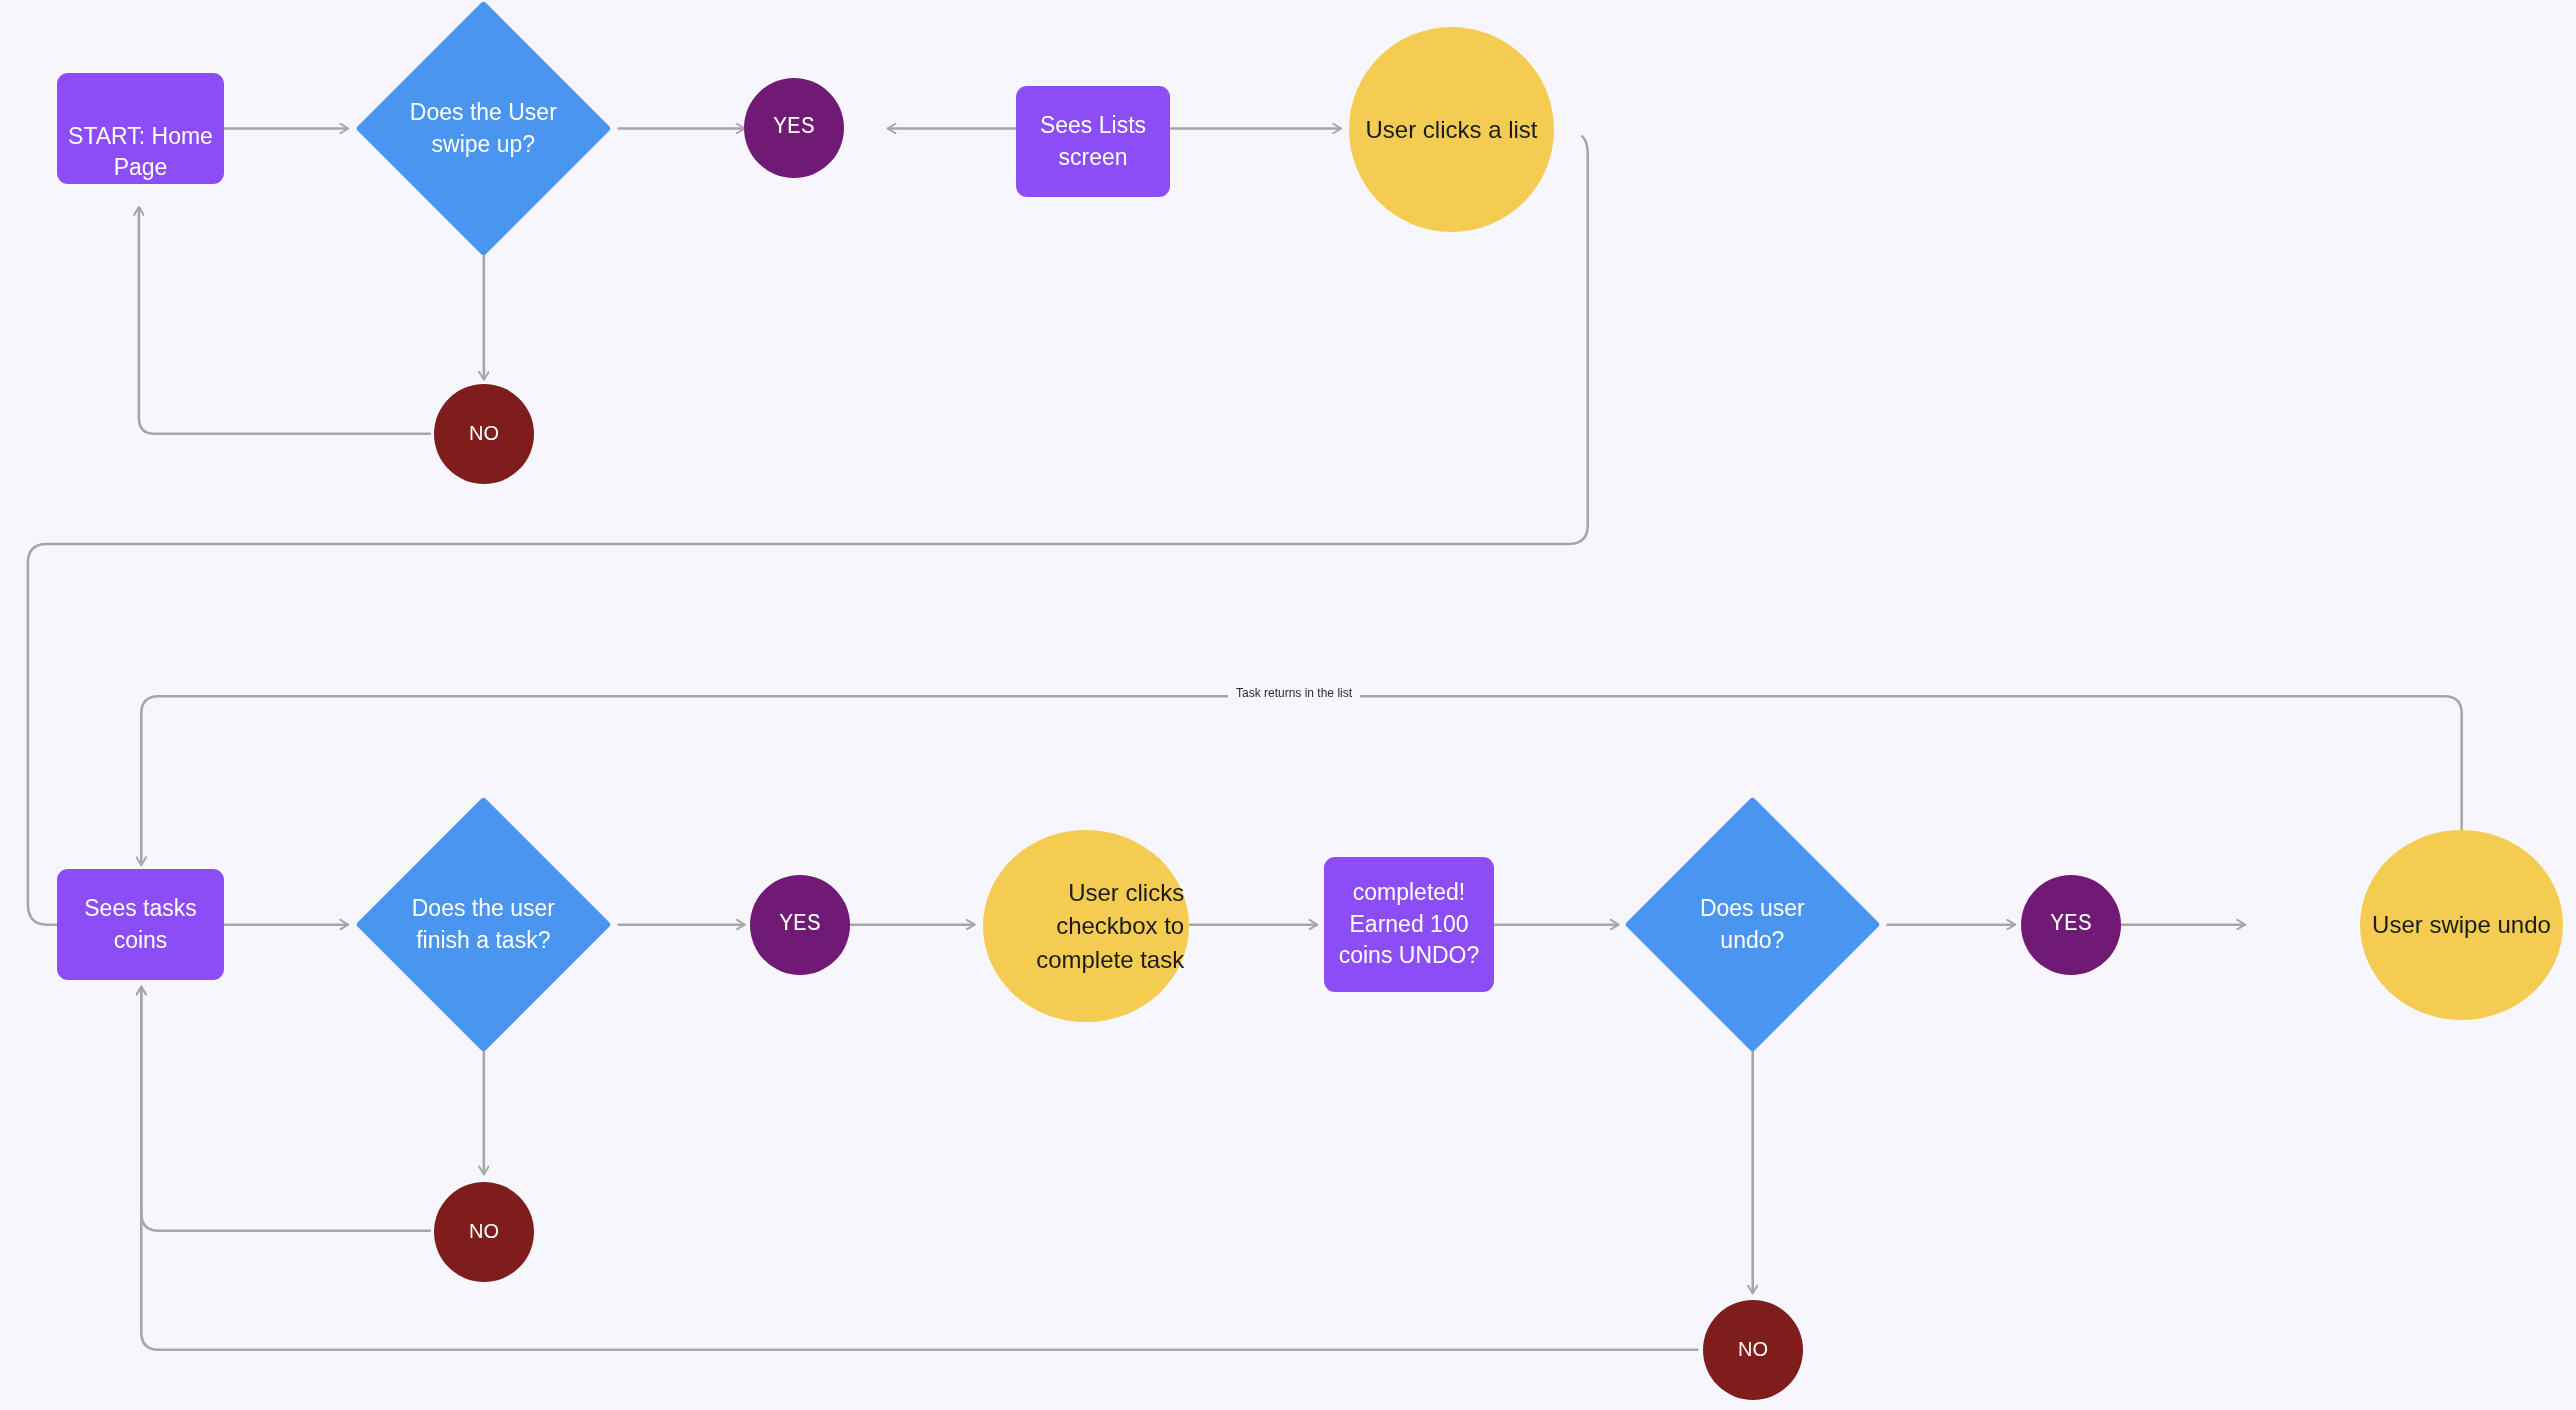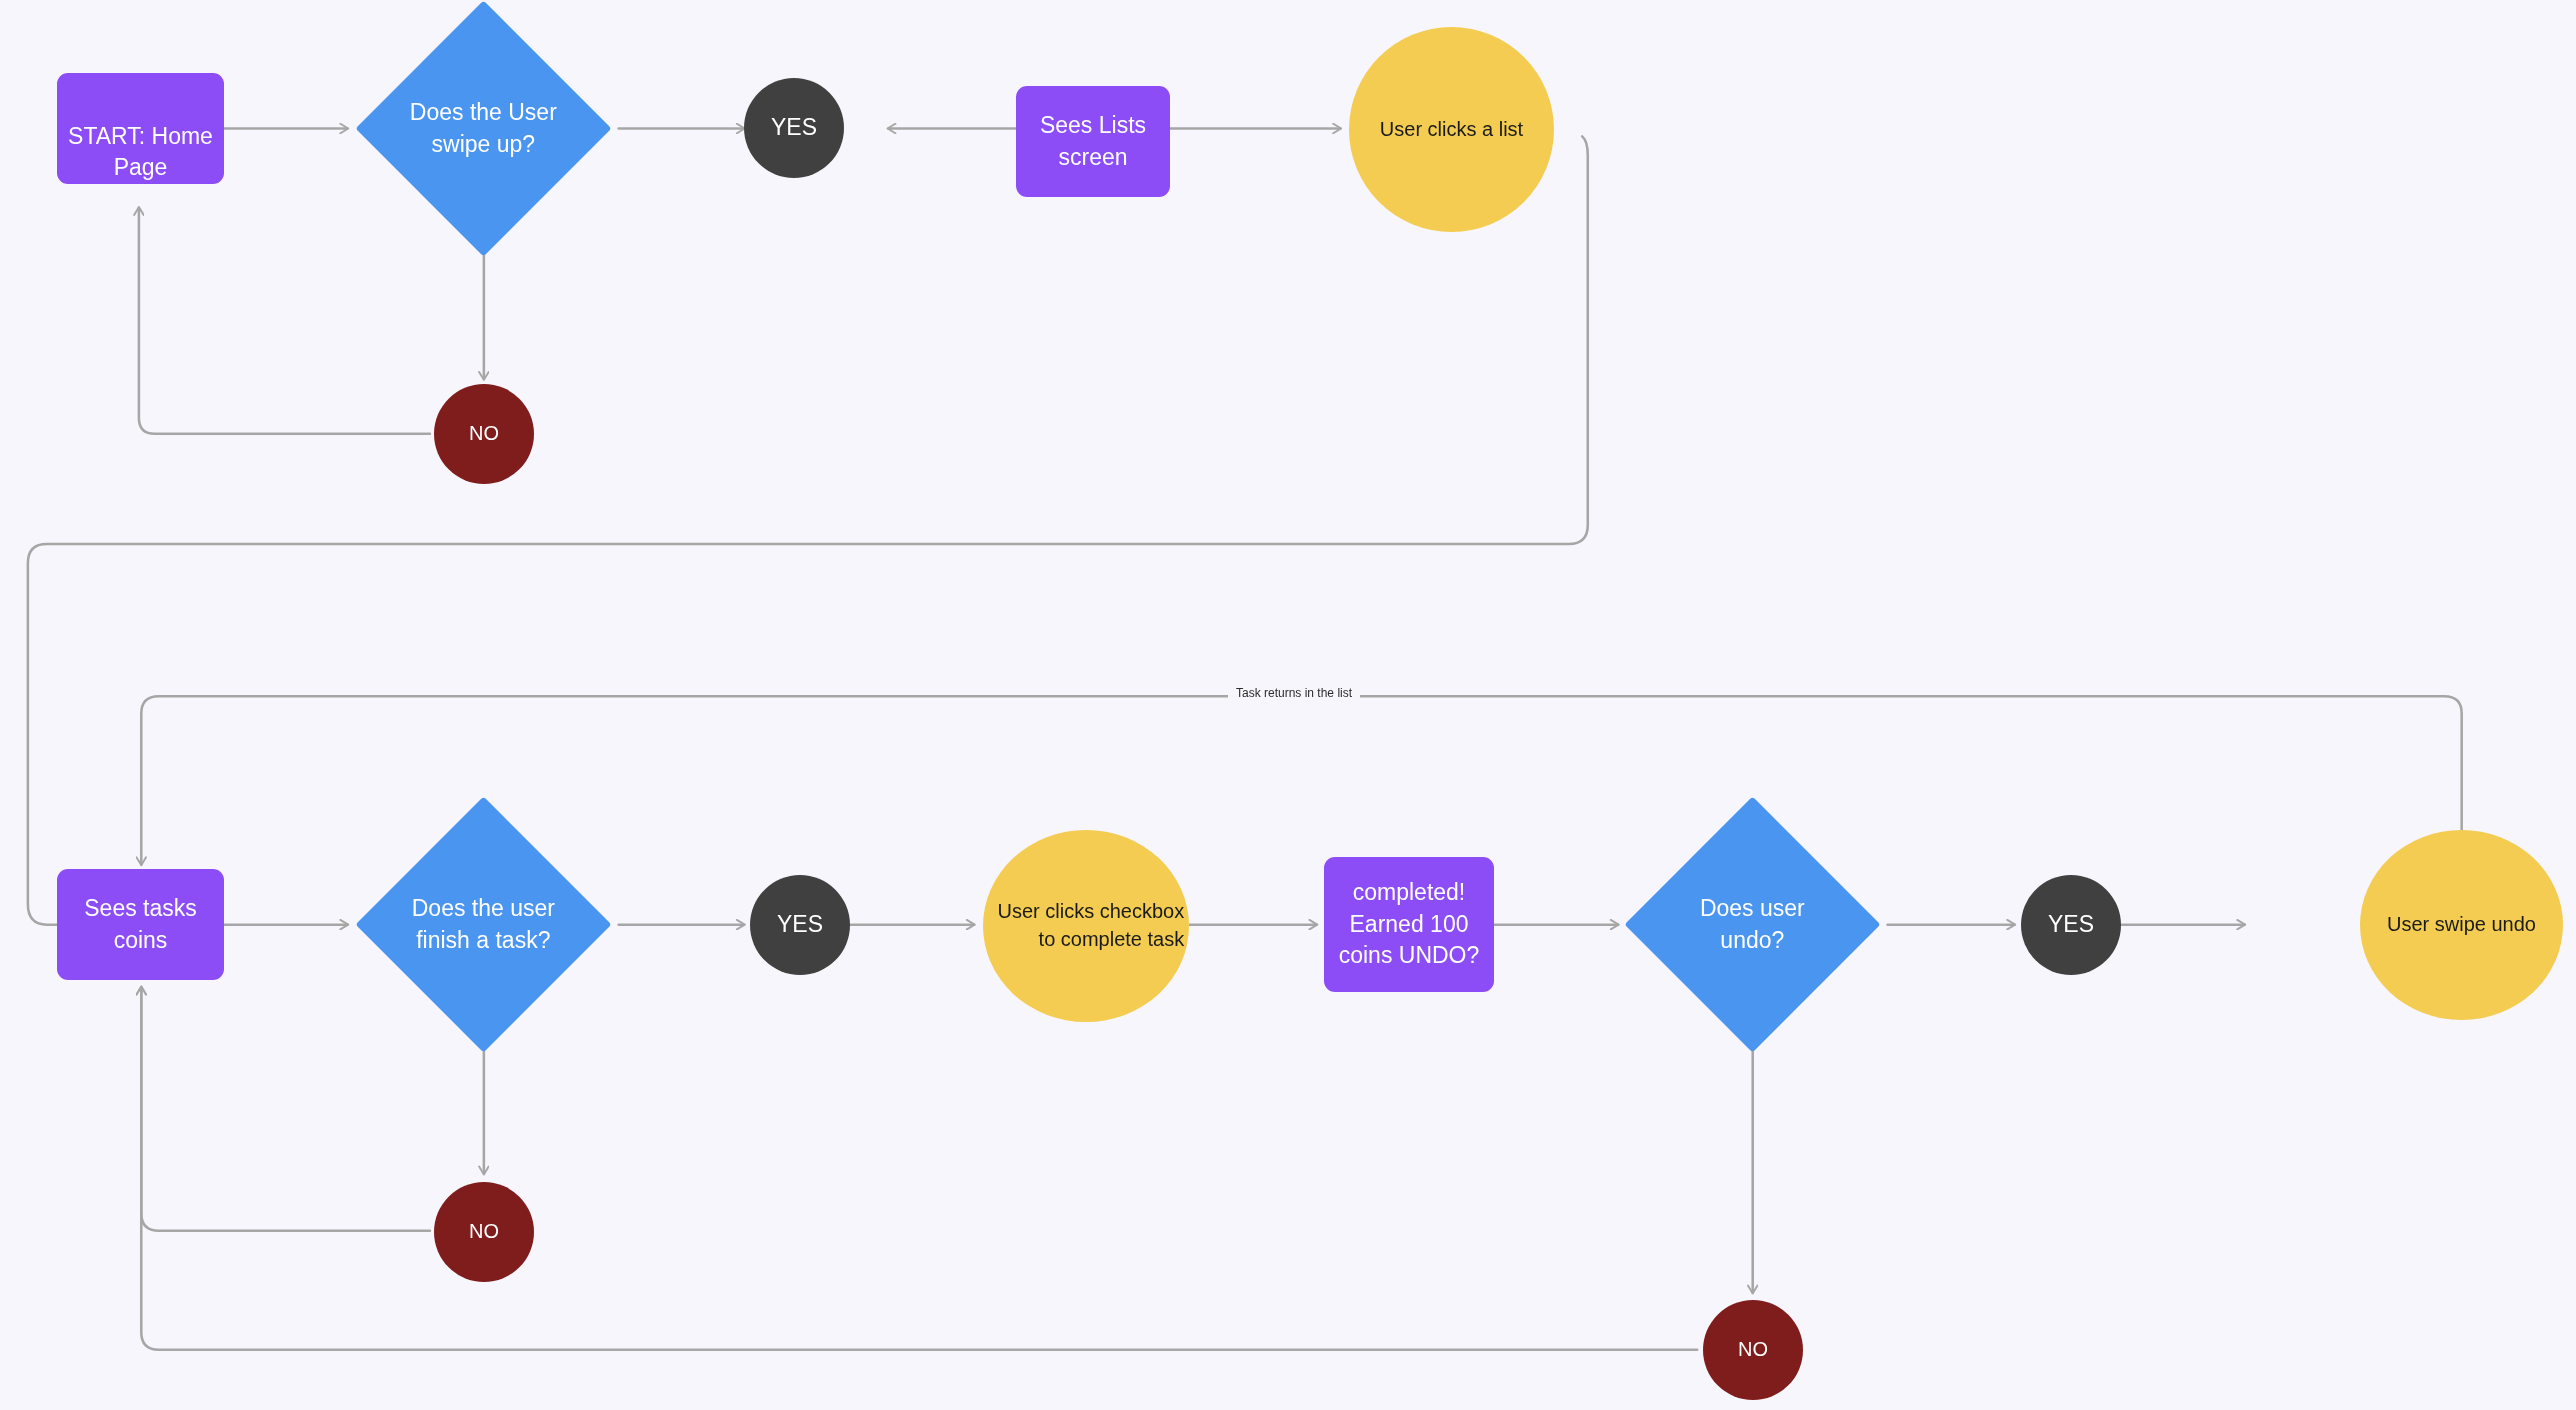--- a/index.html
+++ b/index.html
@@ -45,38 +45,39 @@
     background: #4a95ef;
     color: #ffffff;
     font-size: 23px;
     transform: rotate(45deg);
     border-radius: 3.2px;
   }
   .n-diamond .lbl { transform: rotate(-45deg); width: 167px; }
 
   
   .n-green {
-    background: #404040;
+    background: #701a75;
     color: #ffffff;
     border-radius: 50%;
     font-size: 23px;
+    font-family: Liberation Mono, monospace;
   }
   
   .n-red {
     background: #7f1d1d;
     color: #ffffff;
     border-radius: 50%;
     font-size: 20px;
   }
   
   .n-yellow {
     background: #f3cc51;
     color: #1b1b1b;
     border-radius: 50%;
-    font-size: 20px;
+    font-size: 24px;
   }
   .edge-label {
     position: absolute;
     font-size: 12px;
     color: #2b2b2b;
     background: #f8f6fd;
     padding: 0 8px;
     white-space: nowrap;
     z-index: 6;
   }

